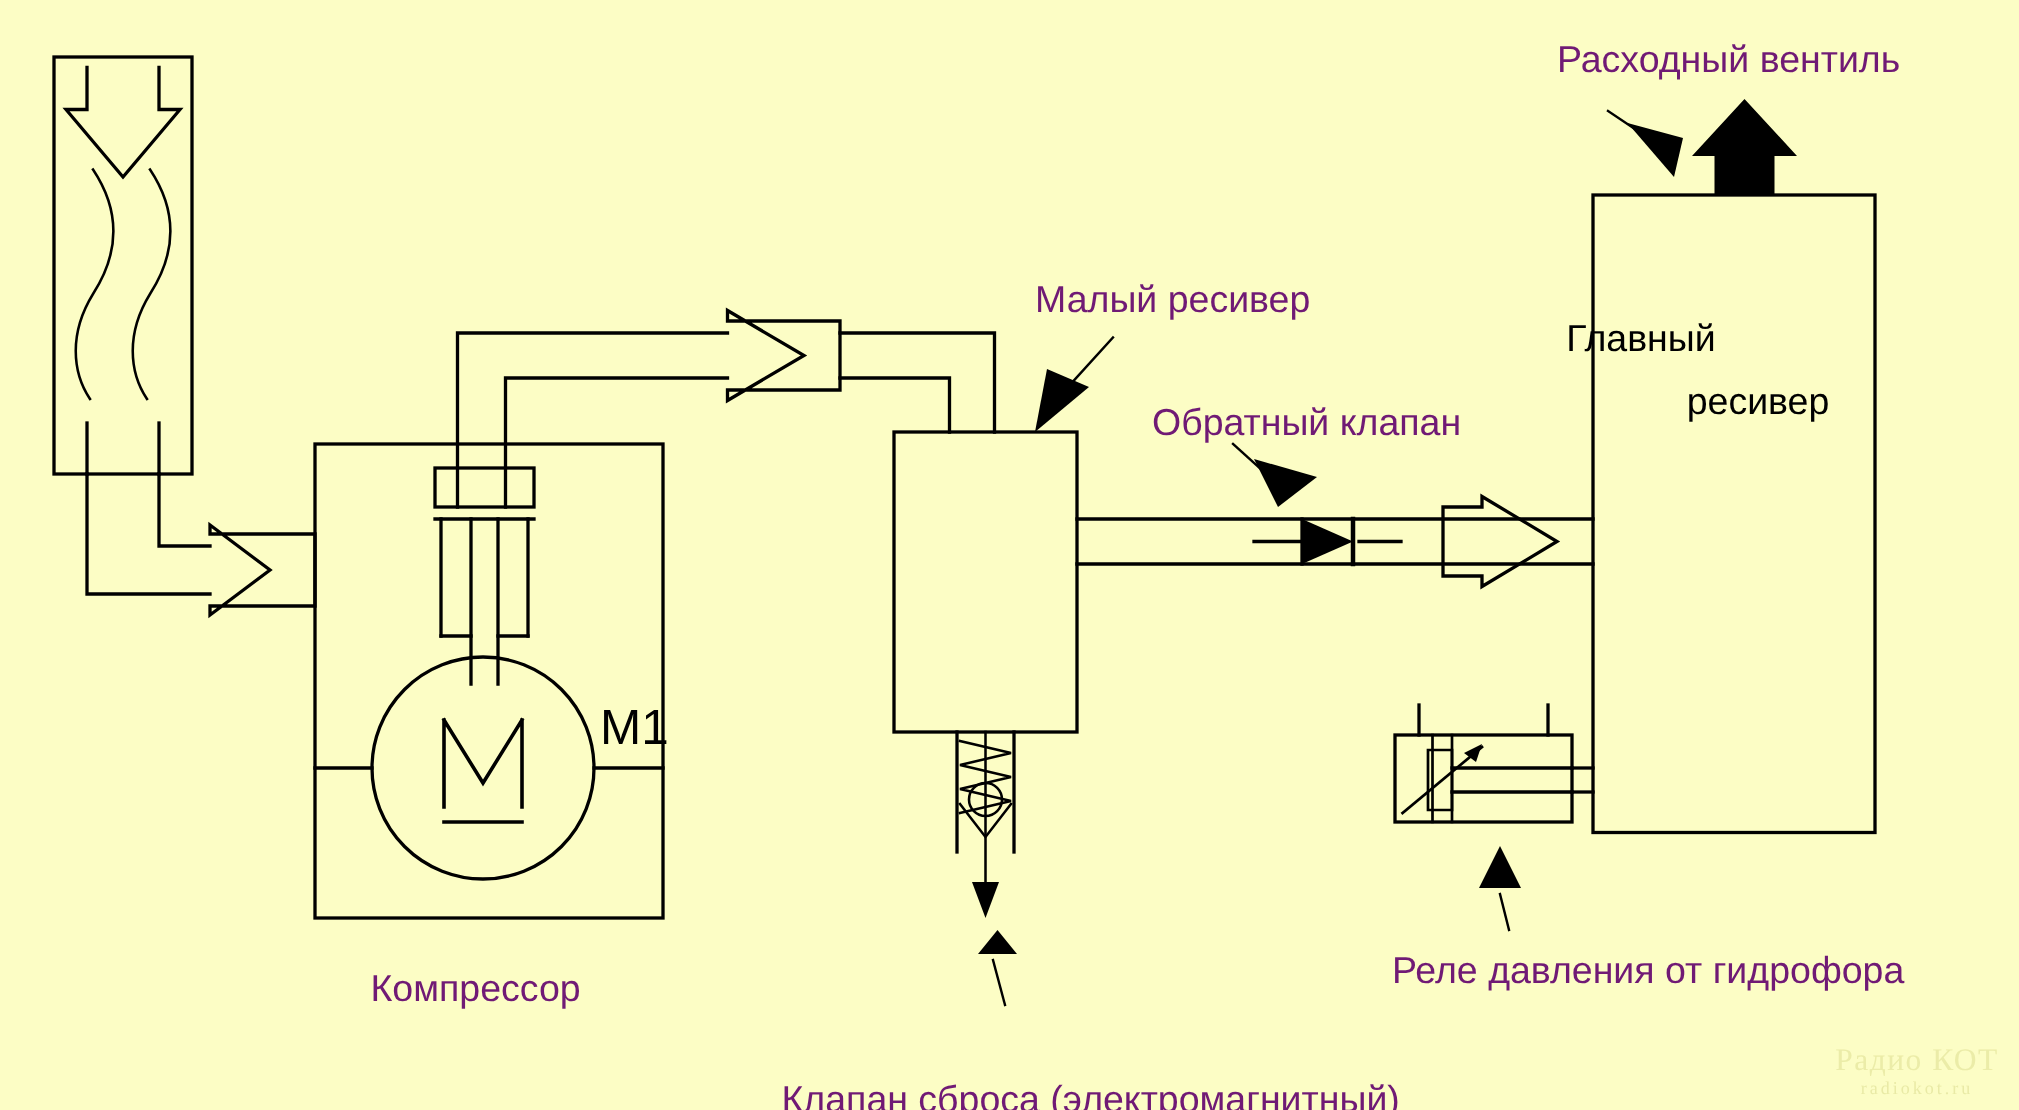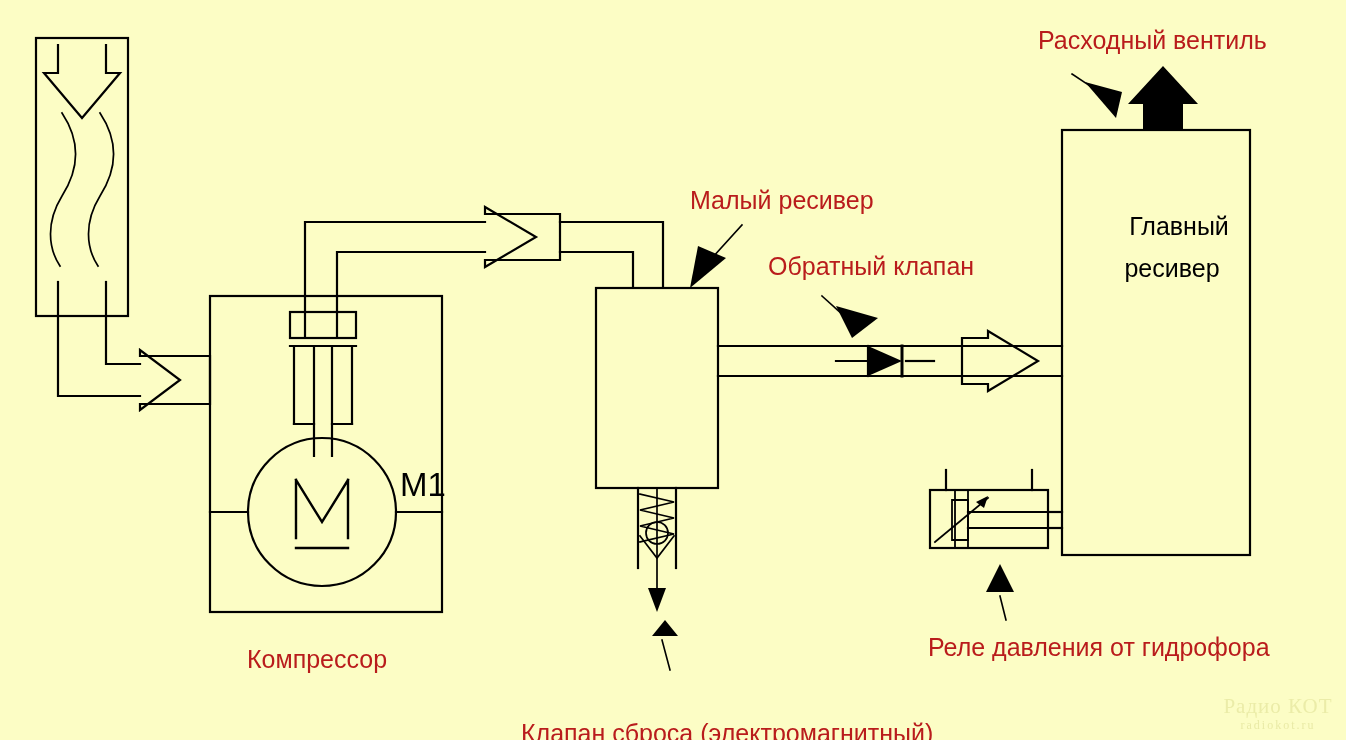--- a/index.html
+++ b/index.html
@@ -15,21 +15,21 @@
     overflow: hidden;
     font-family: "Liberation Sans", sans-serif;
   }
   #stage svg {
     position: absolute;
     left: 0;
     top: 0;
   }
   .lbl {
     position: absolute;
-    color: #b91c1c;
+    color: #701a75;
     font-family: "Liberation Sans", sans-serif;
     font-size: 25px;
     white-space: nowrap;
     line-height: 1.15;
   }
   .lbl-inner {
     position: absolute;
     color: #000;
     font-family: "Liberation Sans", sans-serif;
     font-size: 25px;
@@ -191,23 +191,23 @@
     </g>
   </svg>
 
 
   <div class="lbl" style="left:247px; top:645px;">Компрессор</div>
 
   <div class="tag" style="left:400px; top:466px;">M1</div>
 
   <div class="lbl" style="left:690px; top:186px;">Малый ресивер</div>
 
-  <div class="lbl" style="left:768px; top:252px;">Обратный клапан</div>
-
-  <div class="lbl-inner" style="left:1087px; top:208px; width:184px;">Главный</div>
+  <div class="lbl" style="left:768px; top:268px;">Обратный клапан</div>
+
+  <div class="lbl-inner" style="left:1002px; top:208px; width:184px;">Главный</div>
 
   <div class="lbl-inner" style="left:1062px; top:250px; width:220px;">ресивер</div>
 
   <div class="lbl" style="left:1038px; top:26px;">Расходный вентиль</div>
 
   <div class="lbl" style="left:521px; top:678px;margin-top:41px;">Клапан сброса (электромагнитный)</div>
 
   <div class="lbl" style="left:928px; top:633px;">Реле давления от гидрофора</div>
 
   <div class="wm">

